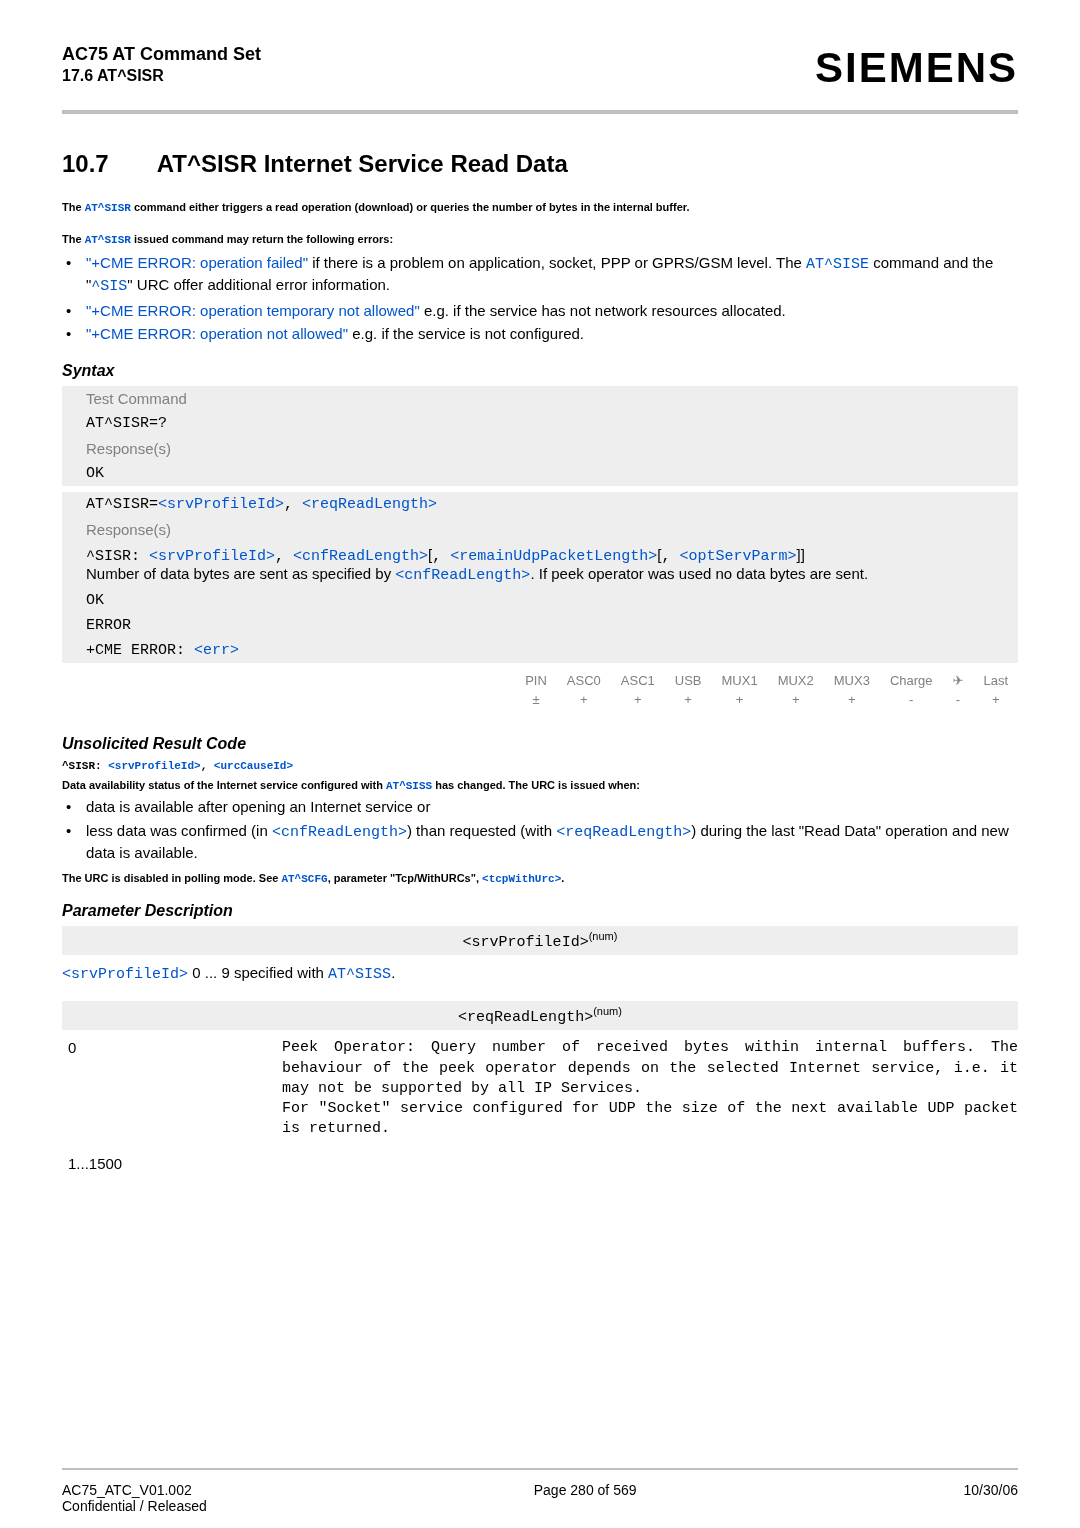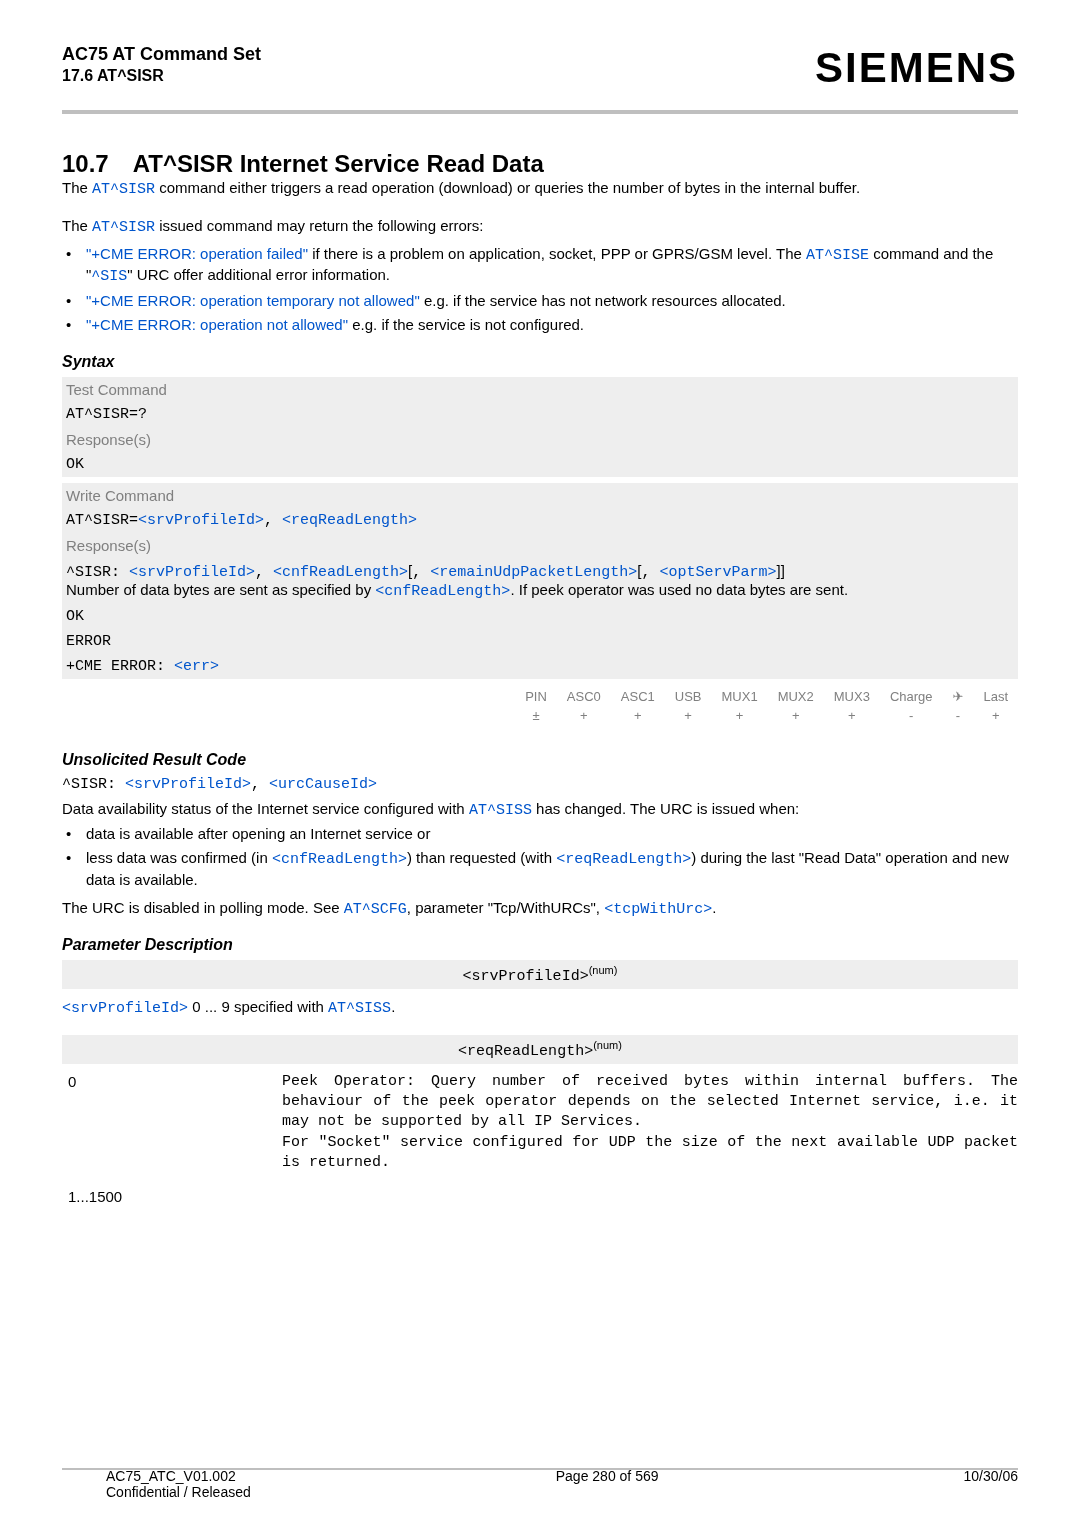--- a/index.html
+++ b/index.html
@@ -18,37 +18,37 @@
   .header-left .doc-sub { font-weight: bold; color: #000; font-size: 16px; margin-top: 2px; }
   .header-right {
     font-family: Arial, sans-serif;
     font-weight: bold;
     font-size: 42px;
     letter-spacing: 2px;
     color: #000;
   }
   .top-rule { border: none; border-top: 4px solid #bfbfbf; margin-top: 18px; margin-bottom: 36px; }
 
-  .section-title { font-size: 24px; font-weight: bold; display: flex; gap: 24px; }
+  .section-title { font-size: 24px; font-weight: bold; display: flex; gap: 48px; margin-bottom: 22px; }
   .section-num { }
   .section-text { }
 
-  p.body { font-size: 15px; line-height: 1.32; margin-bottom: 16px; }
+  p.body { font-size: 11px; line-height: 1.32; margin-bottom: 16px; font-weight: bold; }
   .code-link { font-family: "Courier New", monospace; color: #0055cc; }
   .link { color: #0055cc; }
   .mono { font-family: "Courier New", monospace; }
 
   ul.bullets { list-style: none; padding-left: 0; margin-bottom: 18px; }
   ul.bullets li { font-size: 15px; line-height: 1.32; margin-bottom: 4px; position: relative; padding-left: 24px; }
   ul.bullets li::before { content: "•"; position: absolute; left: 4px; top: 0; }
 
   .subhead { font-size: 16px; font-weight: bold; font-style: italic; margin-bottom: 6px; margin-top: 4px; }
 
   .syntax-box { background: #eeeeee; border-radius: 0; }
-  .syntax-row { padding: 4px 4px; font-size: 15px; }
+  .syntax-row { padding: 4px 24px; font-size: 15px; }
   .syntax-label { color: #808080; font-family: Arial, sans-serif; }
   .syntax-code { font-family: "Courier New", monospace; }
   .gap { height: 6px; background: #fff; }
 
   table.compat { border-collapse: collapse; font-size: 13px; color: #808080; margin-left: auto; margin-top: 8px; }
   table.compat td, table.compat th { padding: 2px 10px; text-align: center; font-weight: normal; }
   .plane-icon { display:inline-block; transform: rotate(0deg); }
 
   .param-box { margin-top: 6px; }
   .param-head {
@@ -60,21 +60,21 @@
     text-align: center;
   }
   .param-head sup { font-family: Arial, sans-serif; font-size: 11px; }
   .param-line { font-size: 15px; line-height: 1.35; margin-bottom: 16px; }
 
   .param-tbl { display: grid; grid-template-columns: 200px 1fr; column-gap: 20px; row-gap: 14px; font-size: 15px; line-height: 1.35; margin-bottom: 20px; }
   .param-val { padding-left: 6px; }
   .param-desc { text-align: justify; }
 
   .bottom-rule { border: none; border-top: 2px solid #bfbfbf; position: absolute; left: 62px; right: 62px; bottom: 58px; }
-  .footer { position: absolute; left: 62px; right: 62px; bottom: 28px; display: flex; justify-content: space-between; font-size: 14px; margin-left: 44px; }
+  .footer { position: absolute; left: 62px; right: 62px; bottom: 14px; display: flex; justify-content: space-between; font-size: 14px; }
 </style>
 </head>
 <body>
 
 <div class="header">
   <div class="header-left">
     <div class="doc-title">AC75 AT Command Set</div>
     <div class="doc-sub">17.6 AT^SISR</div>
   </div>
   <div class="header-right">SIEMENS</div>
@@ -109,21 +109,20 @@
 <div class="subhead">Syntax</div>
 
 <div class="syntax-box">
   <div class="syntax-row syntax-label">Test Command</div>
   <div class="syntax-row syntax-code">AT^SISR=?</div>
   <div class="syntax-row syntax-label">Response(s)</div>
   <div class="syntax-row syntax-code">OK</div>
 </div>
 <div class="gap"></div>
 <div class="syntax-box">
-  <div class="syntax-row syntax-label">Write Command</div>
   <div class="syntax-row syntax-code">
     <span>AT^SISR=</span><span class="link">&lt;srvProfileId&gt;</span><span>, </span><span class="link">&lt;reqReadLength&gt;</span>
   </div>
   <div class="syntax-row syntax-label">Response(s)</div>
   <div class="syntax-row">
     <span class="syntax-code">^SISR: </span><span class="code-link">&lt;srvProfileId&gt;</span><span class="syntax-code">, </span><span class="code-link">&lt;cnfReadLength&gt;</span><span>[</span><span class="syntax-code">, </span><span class="code-link">&lt;remainUdpPacketLength&gt;</span><span>[</span><span class="syntax-code">, </span><span class="code-link">&lt;optServParm&gt;</span><span>]]</span>
     <br>
     <span>Number of data bytes are sent as specified by </span><span class="code-link">&lt;cnfReadLength&gt;</span><span>. If peek operator was used no data bytes are sent.</span>
   </div>
   <div class="syntax-row syntax-code">OK</div>

